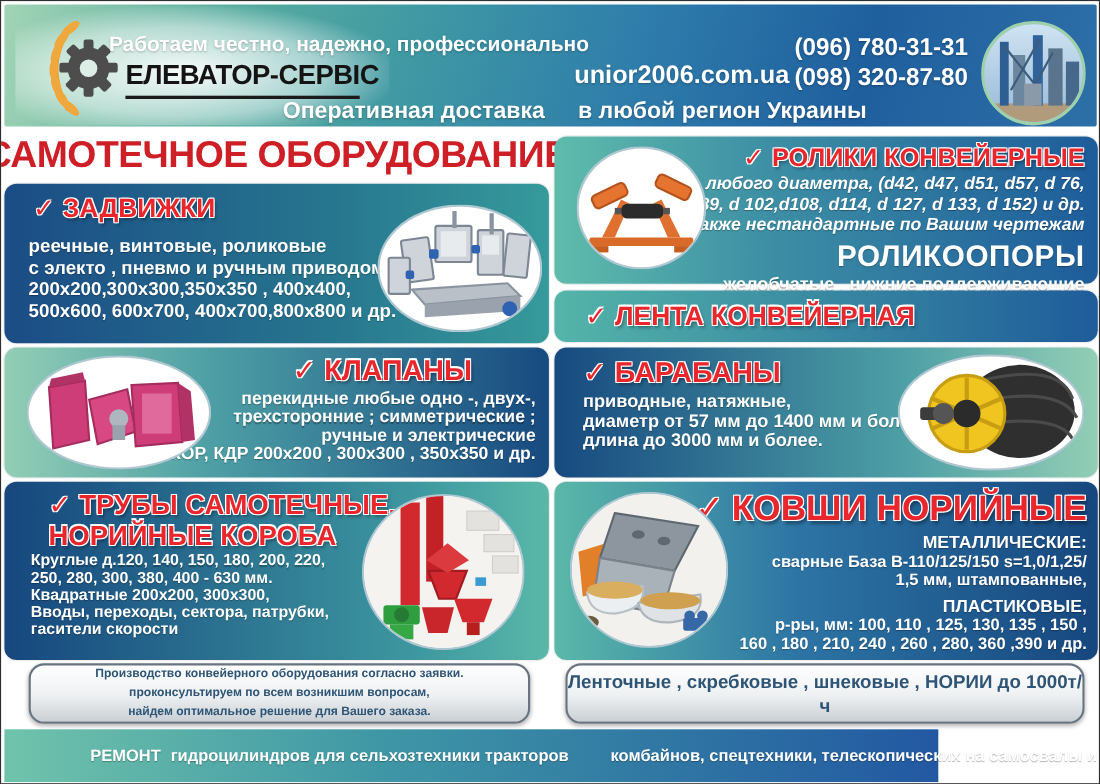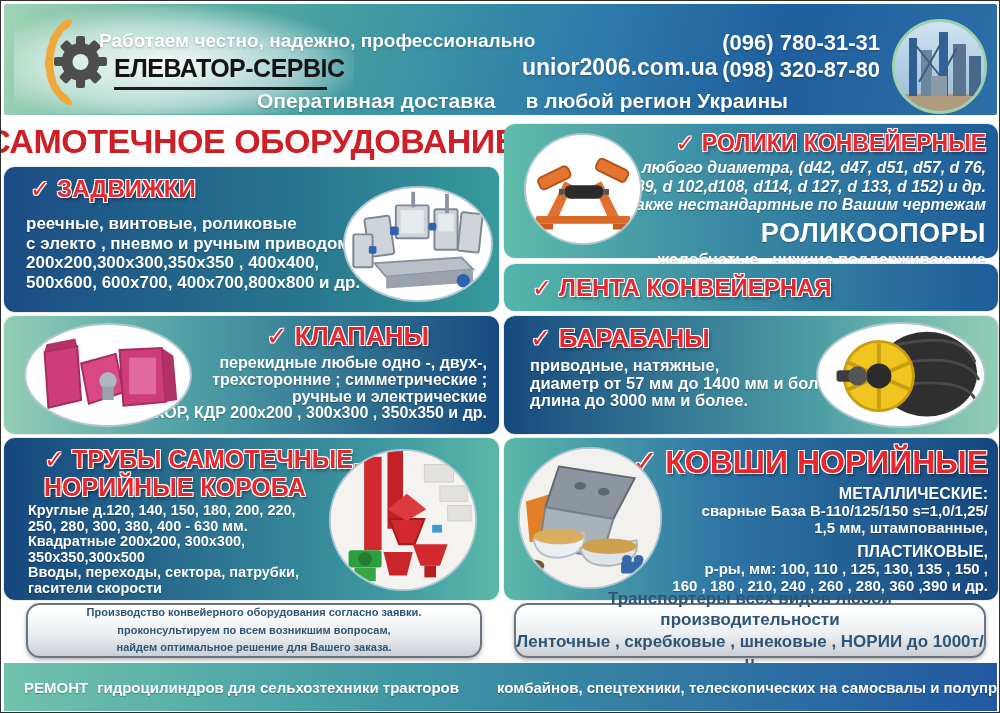--- a/index.html
+++ b/index.html
@@ -74,23 +74,23 @@
   
   .info-box{
     background:linear-gradient(180deg,#ffffff 0%,#edf0f2 55%,#c9cfd4 100%);
     border:2px solid #68747f;border-radius:14px;box-shadow:0 2px 4px rgba(0,0,0,.3);
     color:#2f5576;text-align:center;display:flex;flex-direction:column;justify-content:center;box-sizing:border-box;
   }
   .info-left{left:25px;top:602px;width:456px;height:55px;font-size:11px;line-height:17.5px;}
   .info-right{left:513px;top:602px;width:472px;height:55px;font-size:17px;line-height:21.5px;}
   
   .footer-strip{
-    left:3px;top:662px;width:993px;height:48px;
+    left:3px;top:662px;width:849px;height:48px;
     background:linear-gradient(to right,#70c3ab,#3f97a5 40%,#2258a2);
-    display:flex;align-items:center;box-sizing:border-box;
+    display:flex;align-items:center;padding-left:58px;box-sizing:border-box;
   }
   .footer-strip .wtext{font-size:15px;white-space:nowrap;}
   .f-repair{margin-left:20px;}
   .f-text1{margin-left:9px;}
   .f-text2{margin-left:38px;}
 </style>
 </head>
 <body>
 
 <div class="page">
@@ -281,21 +281,20 @@
 
   <div class="abs block b-truby">
     <div class="abs t-title red-title">
       <div><span class="check">✓</span><span>ТРУБЫ САМОТЕЧНЫЕ,</span></div>
       <div>НОРИЙНЫЕ КОРОБА</div>
     </div>
     <div class="abs t-lines wtext">
       <div>Круглые д.120, 140, 150, 180, 200, 220,</div>
       <div>250, 280, 300, 380, 400 - 630 мм.</div>
       <div>Квадратные 200х200, 300х300,</div>
-      <div>350х350,300х500</div>
       <div>Вводы, переходы, сектора, патрубки,</div>
       <div>гасители скорости</div>
     </div>
     <div class="abs circle-img t-img">
       <svg viewBox="0 0 148 142">
         <rect width="148" height="142" fill="#f4f3f0"></rect>
         <g fill="#e3e2de" stroke="#cfcec9">
           <rect x="96" y="14" width="30" height="18"></rect>
             <rect x="112" y="36" width="28" height="16"></rect>
             <rect x="120" y="56" width="24" height="16"></rect>
@@ -352,21 +351,20 @@
       </svg>
     </div>
   </div>
 
   <div class="abs info-box info-left">
     <div>Производство конвейерного оборудования согласно заявки.</div>
     <div>проконсультируем по всем возникшим вопросам,</div>
     <div>найдем оптимальное решение для Вашего заказа.</div>
   </div>
   <div class="abs info-box info-right">
-    <div>Транспортеры всех видов любой производительности</div>
     <div>Ленточные , скребковые , шнековые , НОРИИ до 1000т/ч</div>
   </div>
 
   <div class="abs footer-strip">
     <svg width="120" height="26" viewBox="0 0 120 26">
       <circle cx="8" cy="13" r="5.5" fill="none" stroke="#e07c24" stroke-width="3.5"></circle>
       <rect x="14" y="3" width="52" height="20" rx="3" fill="#e8862a" stroke="#b55f14" stroke-width="1.5"></rect>
       <rect x="66" y="10" width="28" height="6" fill="#e8862a"></rect>
       <rect x="92" y="8" width="6" height="10" fill="#c96f1c"></rect>
       <circle cx="108" cy="13" r="5.5" fill="none" stroke="#e07c24" stroke-width="3.5"></circle>

